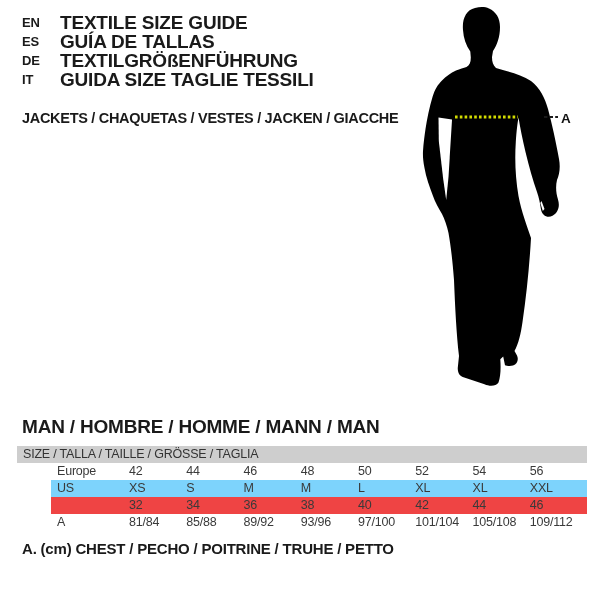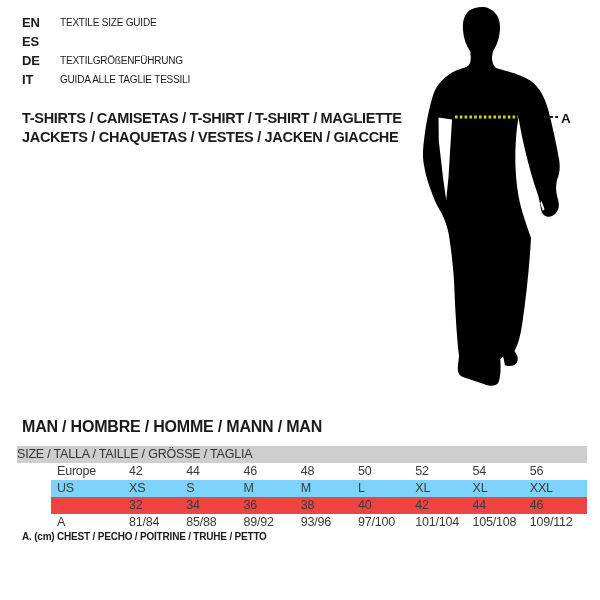--- a/index.html
+++ b/index.html
@@ -4,66 +4,66 @@
 <style>
   html,body{margin:0;padding:0;background:#fff;}
   .canvas{
     position:relative;width:600px;height:600px;background:#ffffff;overflow:hidden;
     font-family:"Liberation Sans","DejaVu Sans",sans-serif;color:#1a1a1a;
   }
   
   .lang-list{position:absolute;left:22px;top:13px;width:360px;}
   .lang-row{display:flex;height:19px;line-height:19px;}
   .lang-code{width:38px;font-size:13px;font-weight:bold;letter-spacing:-0.2px;}
-  .lang-label{font-size:10px;font-weight:normal;letter-spacing:-0.2px;white-space:nowrap;}
+  .lang-label{font-size:19px;font-weight:bold;letter-spacing:-0.2px;white-space:nowrap;}
   
   .products{position:absolute;left:22px;top:109px;width:380px;}
   .product-line{font-size:14.5px;font-weight:bold;letter-spacing:-0.3px;line-height:19px;white-space:nowrap;}
   
   .figure{position:absolute;left:400px;top:0px;width:200px;height:400px;}
   .figure svg{display:block;}
   .measure-label{font-family:"Liberation Sans","DejaVu Sans",sans-serif;font-size:13.5px;font-weight:600;fill:#111;}
   
-  .section-title{position:absolute;left:22px;top:418px;font-size:16px;font-weight:bold;letter-spacing:-0.2px;line-height:18px;white-space:nowrap;}
+  .section-title{position:absolute;left:22px;top:418px;font-size:19px;font-weight:bold;letter-spacing:-0.2px;line-height:18px;white-space:nowrap;}
   
   .size-table{position:absolute;left:17px;top:446px;width:570px;font-size:12.5px;color:#3a3a3a;}
-  .t-header{height:17px;line-height:17px;background:#cecece;letter-spacing:-0.2px;color:#333;box-sizing:border-box;}
+  .t-header{height:17px;line-height:17px;background:#cecece;padding-left:6px;letter-spacing:-0.2px;color:#333;box-sizing:border-box;}
   .t-row{display:flex;height:17px;line-height:17px;margin-left:34px;}
   .t-row.alt1{background:#7dd3fc;}
   .t-row.alt2{background:#ef4444;}
   .t-label{width:78px;padding-left:6px;box-sizing:border-box;letter-spacing:-0.2px;}
   .t-cell{flex:1;text-align:left;letter-spacing:-0.2px;}
   
-  .footnote{position:absolute;left:22px;top:528px;font-size:10px;font-weight:bold;letter-spacing:-0.2px;line-height:17px;white-space:nowrap;}
+  .footnote{position:absolute;left:22px;top:540px;font-size:15px;font-weight:bold;letter-spacing:-0.2px;line-height:17px;white-space:nowrap;}
 </style>
 </head>
 <body>
 
 <div class="canvas">
 
   <div class="lang-list">
     <div class="lang-row">
       <span class="lang-code">EN</span>
       <span class="lang-label">TEXTILE SIZE GUIDE</span>
     </div>
     <div class="lang-row">
       <span class="lang-code">ES</span>
+      <span class="lang-label">GUÍA DE TALLAS</span>
     </div>
     <div class="lang-row">
       <span class="lang-code">DE</span>
       <span class="lang-label">TEXTILGRÖßENFÜHRUNG</span>
     </div>
     <div class="lang-row">
       <span class="lang-code">IT</span>
-      <span class="lang-label">GUIDA ALLE TAGLIE TESSILI</span>
+      <span class="lang-label">GUIDA SIZE TAGLIE TESSILI</span>
     </div>
   </div>
 
   <div class="products">
-    <div class="product-line">T-SHIRTS / CAMISETAS / T-SHIRT / T-SHIRT / MAGLIETTE</div>
     <div class="product-line">JACKETS / CHAQUETAS / VESTES / JACKEN / GIACCHE</div>
   </div>
 
   <div class="figure">
     <svg width="200" height="400" viewBox="0 0 200 400">
       <path fill="#000000" d="
         M 63,30
         C 62,19 66,10 75,8
         C 80,6.6 85,6.6 89,8.4
         C 96,11.5 100,18 100,27

